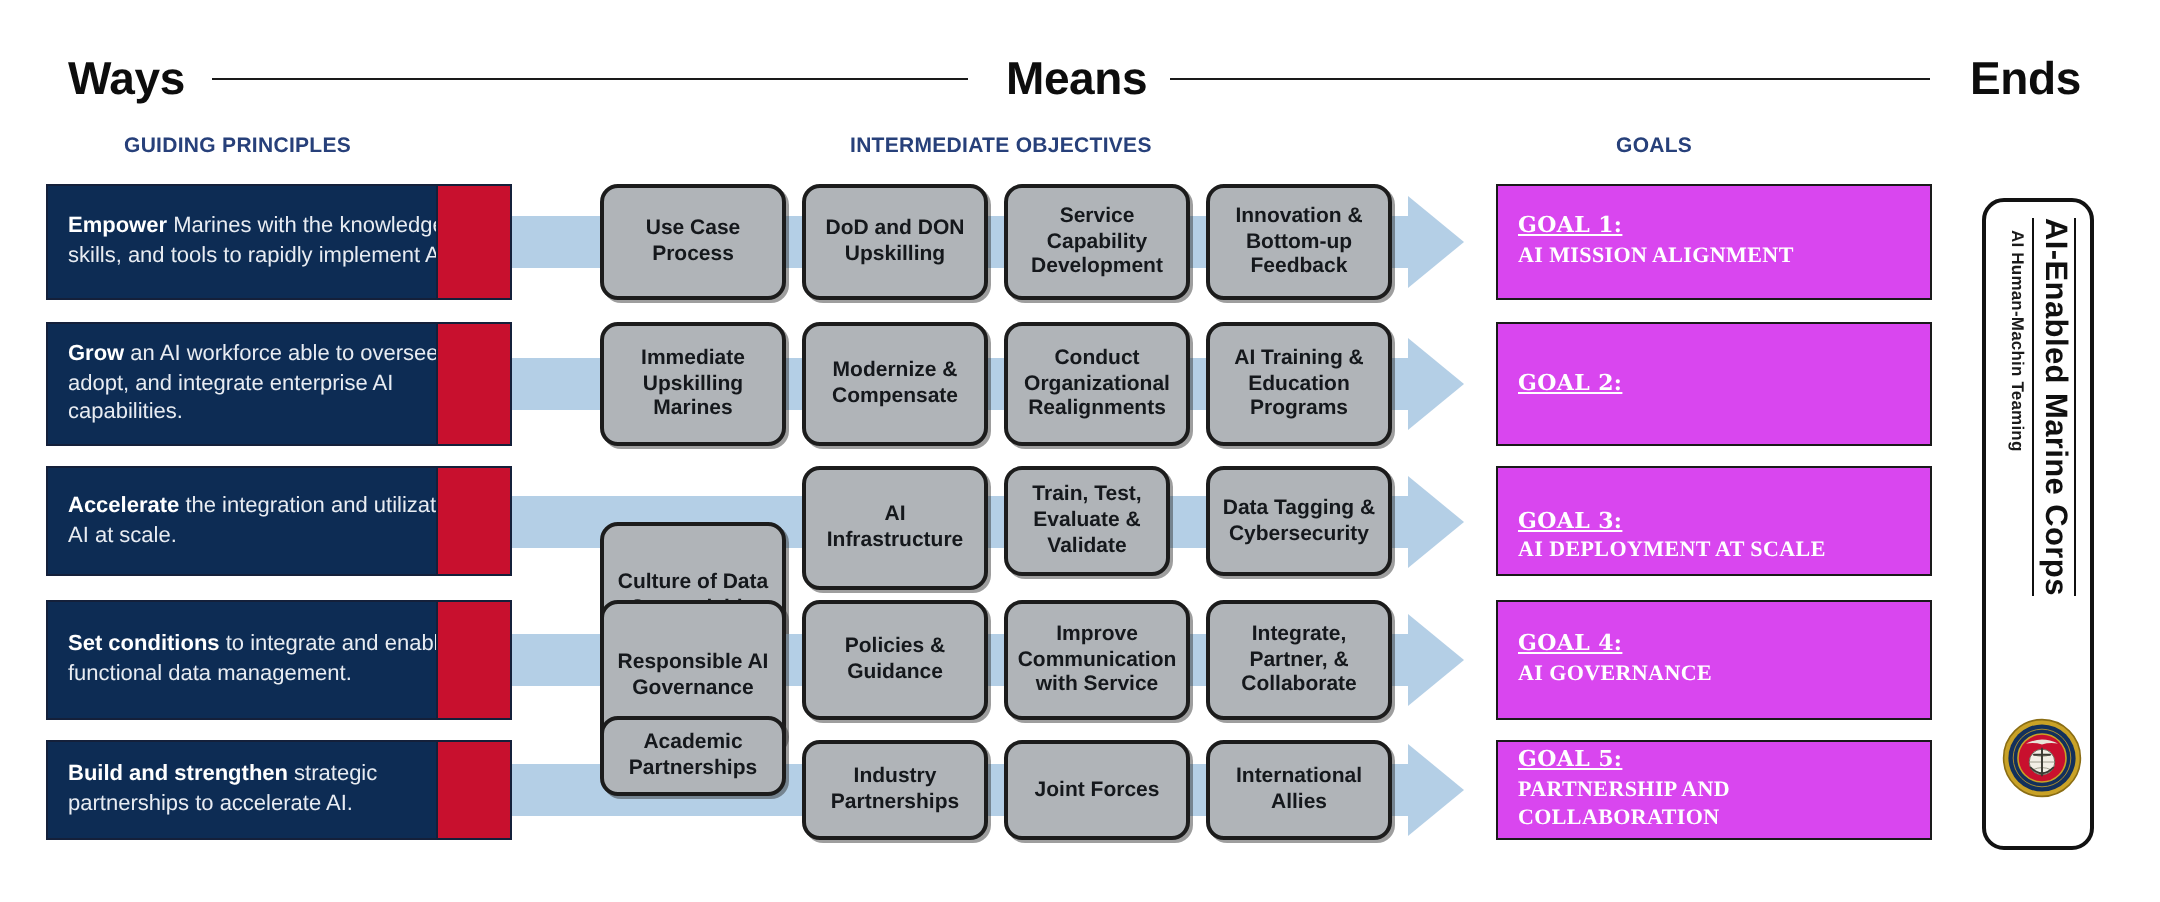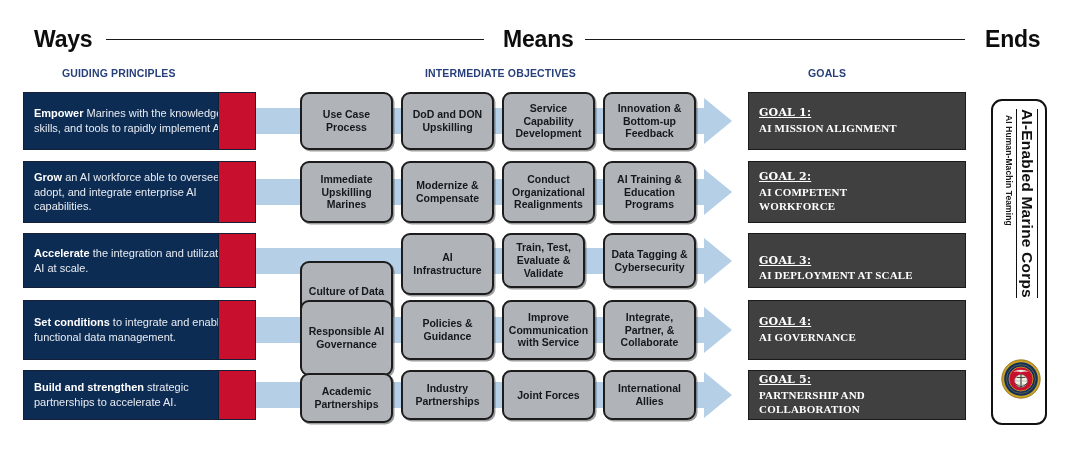--- a/index.html
+++ b/index.html
@@ -123,21 +123,21 @@
     padding: 2px 4px;
     box-shadow: 1.5px 1.5px 0 rgba(40,40,40,0.45);
   }
 
   
   .goal {
     position: absolute;
     left: 748px;
     width: 218px;
     box-sizing: border-box;
-    background: #404040;
+    background: #d946ef;
     border: 1px solid #1a1a1a;
     display: flex;
     flex-direction: column;
     justify-content: center;
     padding: 4px 0 4px 10px;
     font-family: "DejaVu Serif", "Liberation Serif", serif;
   }
   .goal-navy {
     position: absolute;
     left: 914px;
@@ -255,22 +255,20 @@
         <div><b>Grow</b><span> an AI workforce able to oversee, adopt, and integrate enterprise AI capabilities.</span></div>
       </div>
       <div class="principle-tab" style="top: 161px; height: 62px;"></div>
       <div class="obj" style="left: 300px; width: 93px; top: 161px; height: 62px;">Immediate Upskilling Marines</div>
       <div class="obj" style="left: 401px; width: 93px; top: 161px; height: 62px;">Modernize &amp; Compensate</div>
       <div class="obj" style="left: 502px; width: 93px; top: 161px; height: 62px;">Conduct Organizational Realignments</div>
       <div class="obj" style="left: 603px; width: 93px; top: 161px; height: 62px;">AI Training &amp; Education Programs</div>
       <div class="goal-navy" style="top: 161px; height: 62px;"></div>
       <div class="goal" style="top: 161px; height: 62px;">
         <div class="goal-num">GOAL 2:</div>
-        <div class="goal-title">AI COMPETENT
-WORKFORCE</div>
       </div>
     </div>
     <div class="row">
       <div class="connector-band" style="top: 247.5px; width: 451px;"></div>
       <div class="connector-arrow" style="left: 704px; top: 237.5px;"></div>
       <div class="principle" style="top: 233px; height: 55px;">
         <div><b>Accelerate</b><span> the integration and utilization of AI at scale.</span></div>
       </div>
       <div class="principle-tab" style="top: 233px; height: 55px;"></div>
       <div class="obj" style="left: 300px; width: 93px; top: 243px; height: 73px; margin-top: 18px;">Culture of Data Stewardship</div>
@@ -300,21 +298,21 @@
         <div class="goal-title">AI GOVERNANCE</div>
       </div>
     </div>
     <div class="row">
       <div class="connector-band" style="top: 382px; width: 451px;"></div>
       <div class="connector-arrow" style="left: 704px; top: 372px;"></div>
       <div class="principle" style="top: 370px; height: 50px;">
         <div><b>Build and strengthen</b><span> strategic partnerships to accelerate AI.</span></div>
       </div>
       <div class="principle-tab" style="top: 370px; height: 50px;"></div>
-      <div class="obj" style="left: 300px; width: 93px; top: 373px; height: 50px;">Academic Partnerships</div>
+      <div class="obj" style="left: 300px; width: 93px; top: 358px; height: 40px;">Academic Partnerships</div>
       <div class="obj" style="left: 401px; width: 93px; top: 370px; height: 50px;">Industry Partnerships</div>
       <div class="obj" style="left: 502px; width: 93px; top: 370px; height: 50px;">Joint Forces</div>
       <div class="obj" style="left: 603px; width: 93px; top: 370px; height: 50px;">International Allies</div>
       <div class="goal-navy" style="top: 370px; height: 50px;"></div>
       <div class="goal" style="top: 370px; height: 50px;">
         <div class="goal-num">GOAL 5:</div>
         <div class="goal-title">PARTNERSHIP AND
 COLLABORATION</div>
       </div>
     </div>

